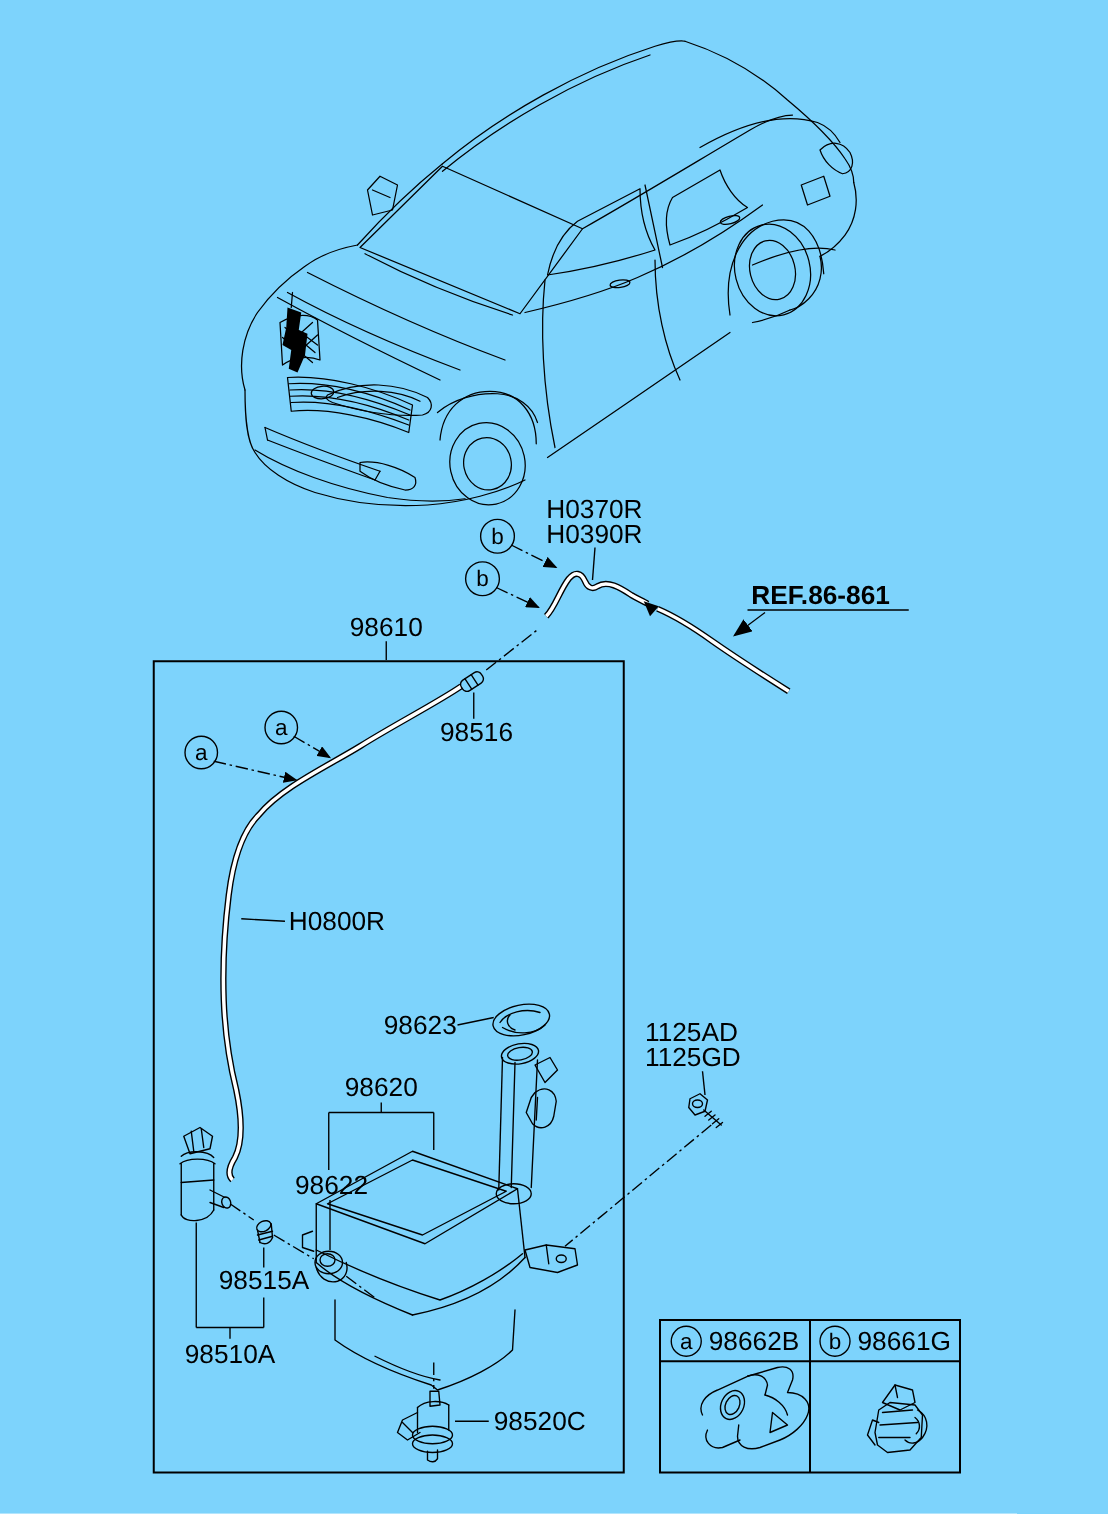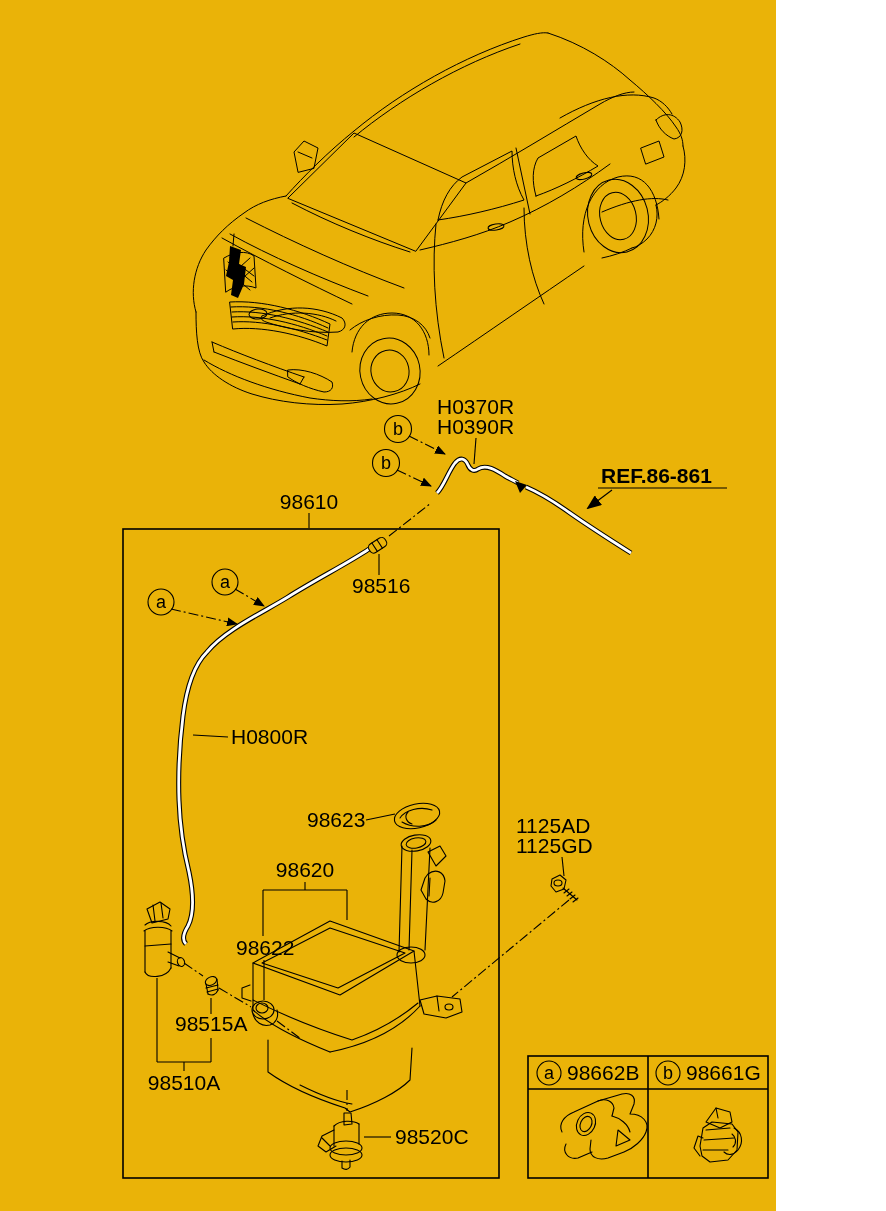--- a/index.html
+++ b/index.html
@@ -1,16 +1,16 @@
 <!DOCTYPE html>
 <html><head>
 <meta charset="utf-8">
 <style>
   html,body{margin:0;padding:0;background:#ffffff;}
-  #canvas{position:relative;width:776px;height:1211px;background:#eab308;overflow:hidden;
+  #canvas{position:relative;width:886px;height:1211px;background:#7dd3fc;overflow:hidden;
           font-family:"Liberation Sans",sans-serif;}
   svg text{font-family:"Liberation Sans",sans-serif;fill:#000;}
   .partno{font-size:21px;}
   .refno{font-size:21px;font-weight:bold;}
   .callout-letter{font-size:18px;}
   .thin{stroke:#000;stroke-width:1;fill:none;stroke-linecap:round;stroke-linejoin:round;}
   .part{stroke:#000;stroke-width:1.1;fill:none;stroke-linecap:round;stroke-linejoin:round;}
   .frame{stroke:#000;stroke-width:1.6;fill:none;}
   .leader{stroke:#000;stroke-width:1.1;fill:none;}
   .dashdot{stroke:#000;stroke-width:1.1;fill:none;stroke-dasharray:10 3 2 3;}

